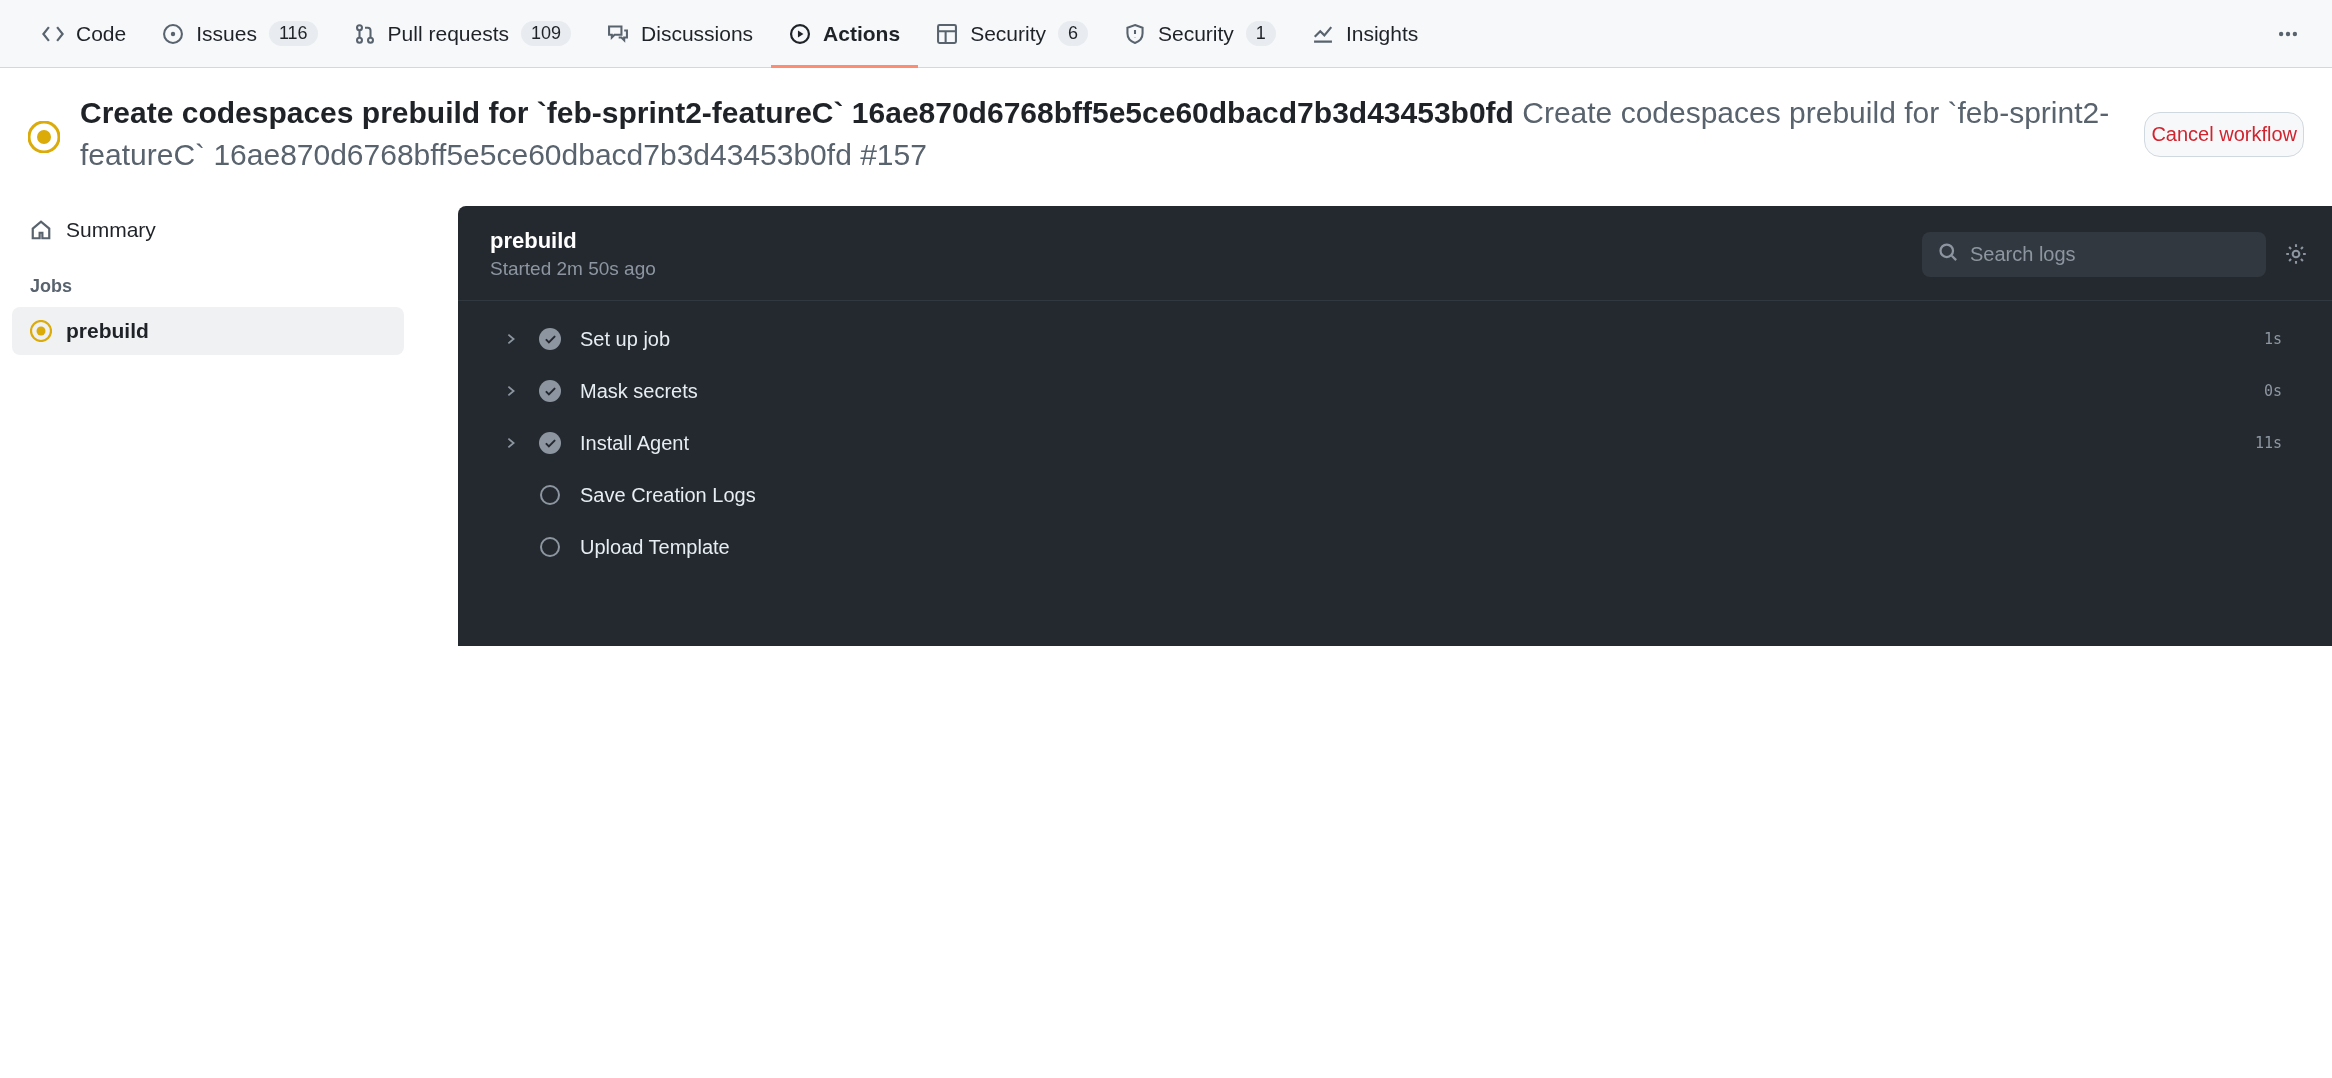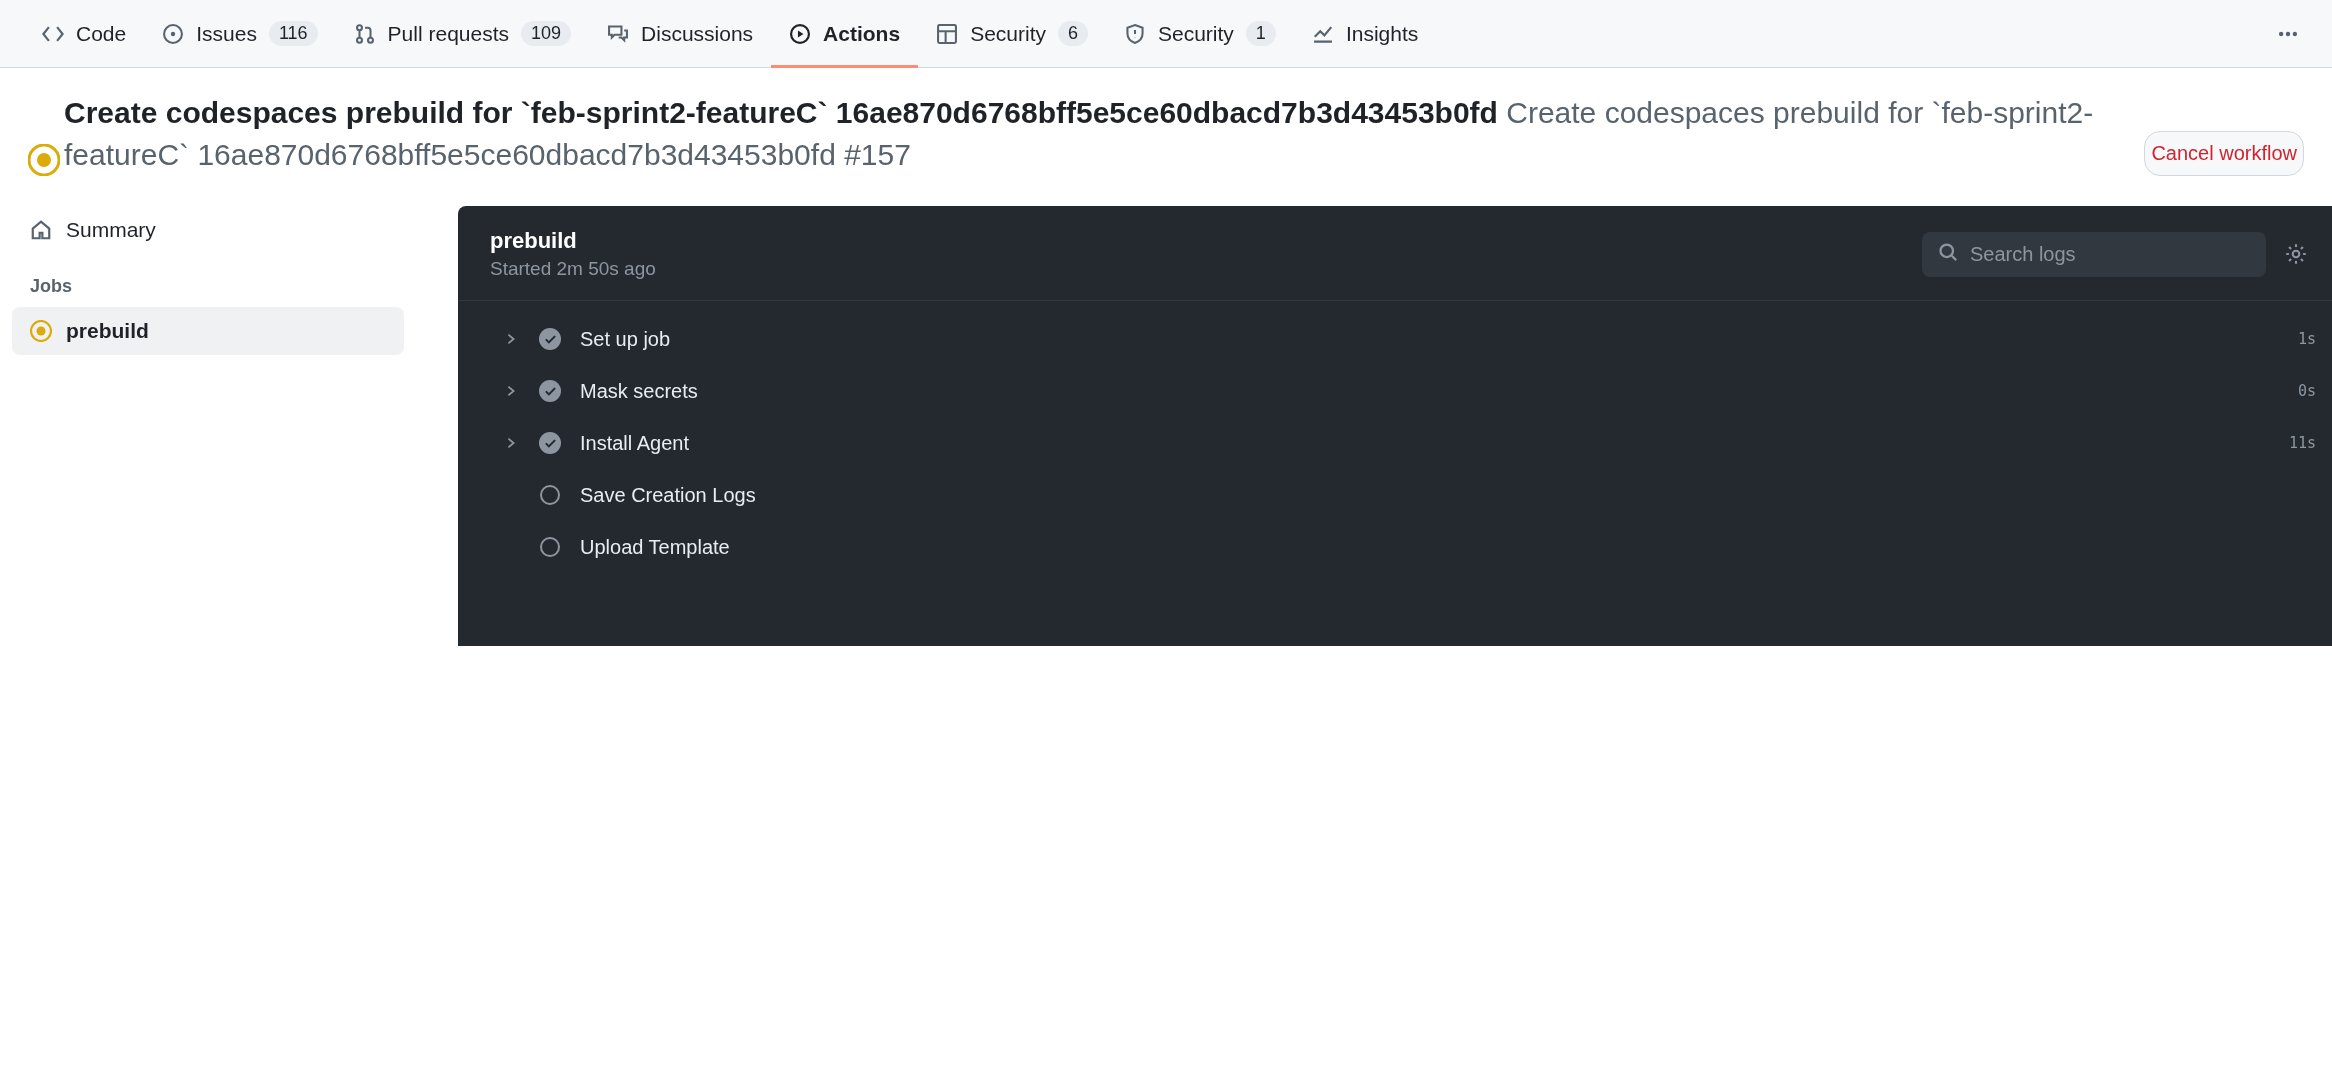--- a/index.html
+++ b/index.html
@@ -44,23 +44,23 @@
     font-weight: 500;
   }
   .kebab {
     display:flex; align-items:center; justify-content:center;
     width:40px; height:40px; color:#59636e; cursor:pointer;
   }
 
   
   .workflow-header {
     display: flex;
-    align-items: flex-end;
+    align-items: center;
     padding: 24px 28px 20px 28px;
-    gap: 4px;
+    gap: 20px;
   }
   .status-dot-large {
     flex-shrink:0; width:32px; height:32px; margin-top:6px;
   }
   .workflow-title {
     font-size: 30px;
     line-height: 1.4;
     font-weight: 400;
     flex: 1;
   }
@@ -121,21 +121,21 @@
   .search-logs input {
     background:transparent; border:none; outline:none;
     color:#e6edf3; font-size:20px; flex:1;
   }
   .search-logs input::placeholder { color:#8d96a0; }
   .gear-btn {
     margin-left:18px; color:#8d96a0; cursor:pointer;
     display:flex; align-items:center;
   }
 
-  .step-list { padding: 12px 8px 18px 24px; }
+  .step-list { padding: 12px 42px 18px 24px; }
   .step {
     display:flex; align-items:center; gap:18px;
     padding: 14px 8px 14px 20px; font-size:20px;
   }
   .step .chevron { width:18px; color:#8d96a0; display:flex; justify-content:center;}
   .step .stepname { flex:1; color:#e6edf3; }
   .step .dur {
     font-family: ui-monospace, SFMono-Regular, Menlo, monospace;
     color:#8d96a0; font-size:15px;
   }

